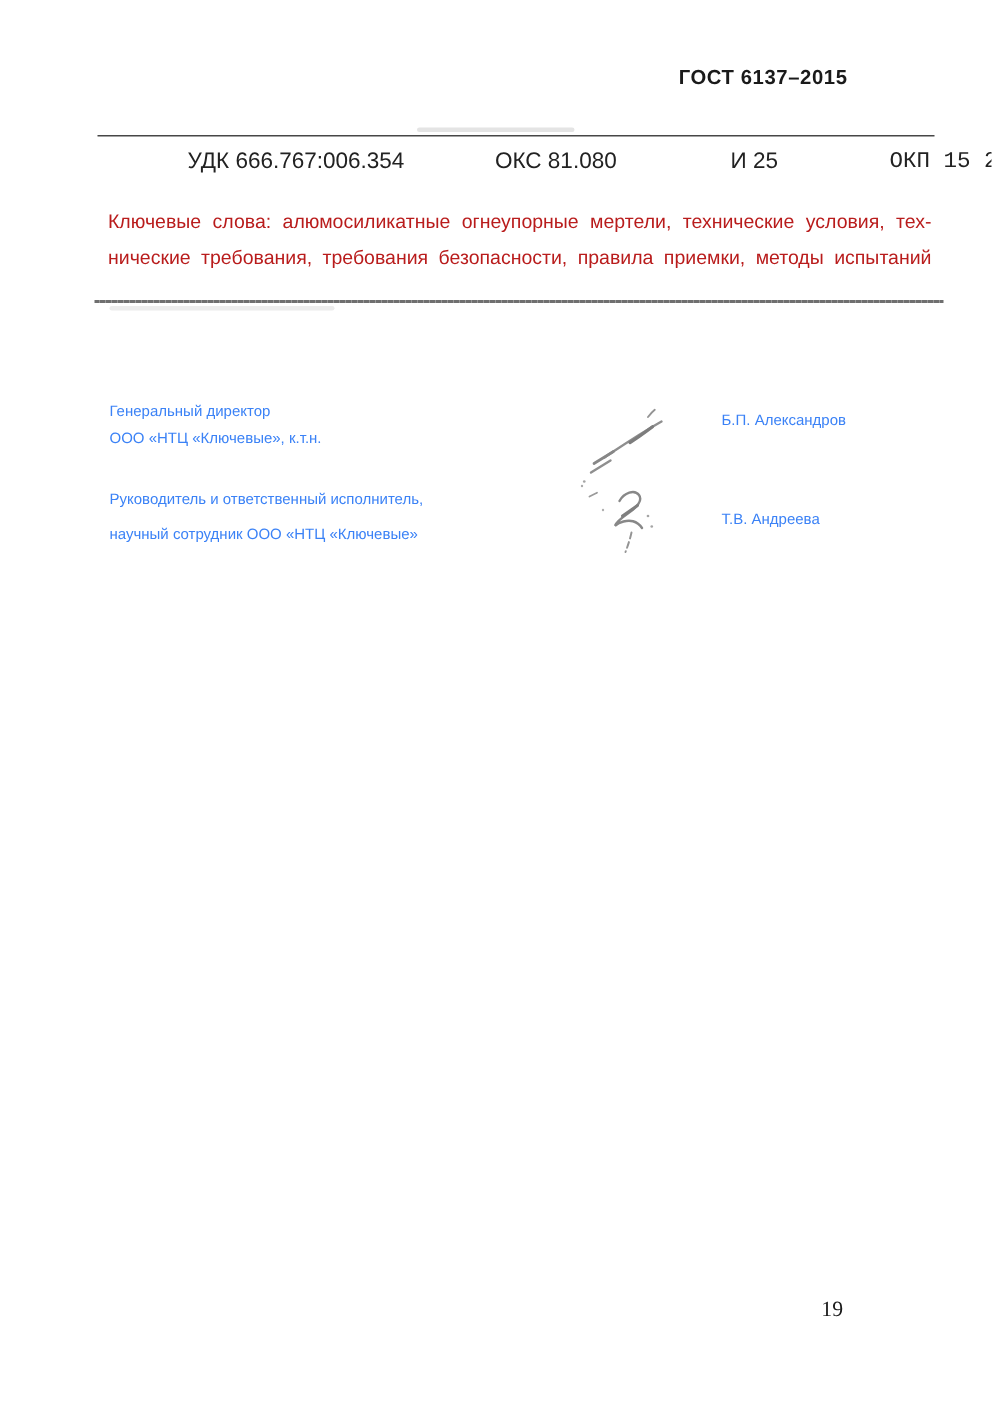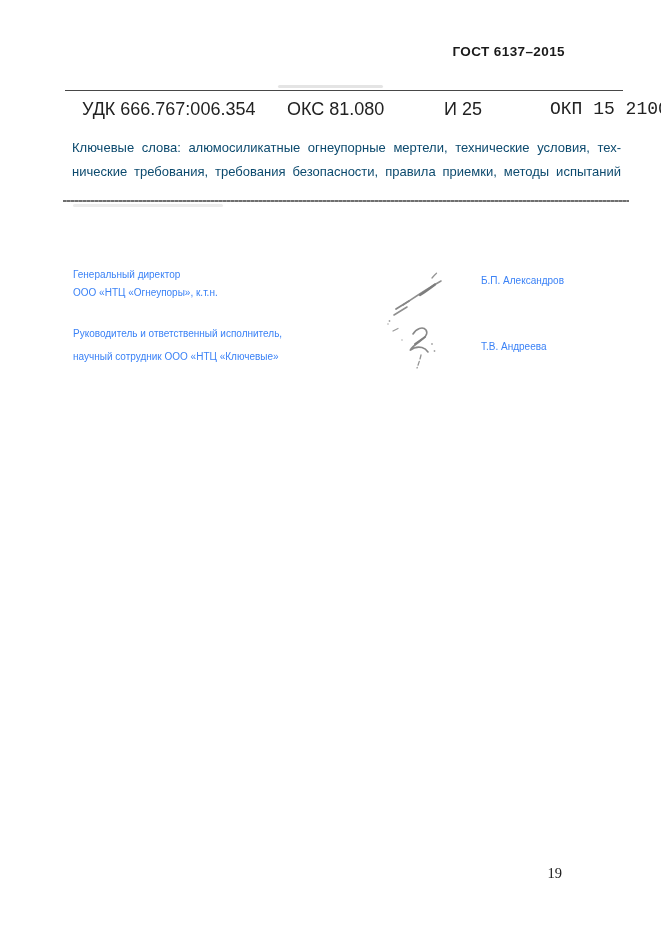--- a/index.html
+++ b/index.html
@@ -30,32 +30,33 @@
   .rule-bottom {
     position: absolute; left: 63px; top: 200px;
     width: 566px; height: 2px;
     background: repeating-linear-gradient(90deg, #6f6f6f 0 3px, #989898 3px 4px);
   }
   .smudge { position: absolute; background: #e4e4e4; border-radius: 2px; }
   .smudge-a { left: 278px; top: 85px; width: 105px; height: 3px; }
   .smudge-b { left: 73px; top: 204px; width: 150px; height: 3px; background:#ececec; }
   .codes-row span {
     position: absolute; top: 99px;
-    font-size: 18px; color: #222;
+    font-size: 15px; color: #222;
     white-space: nowrap;
+    margin-left: 43px;
   }
   .code-udk { left: 82px; }
   .code-oks { left: 287px; }
   .code-i   { left: 444px; }
   .code-okp { left: 550px; font-family: Liberation Mono, monospace; }
   .keywords {
     position: absolute; left: 72px; top: 136px;
     width: 549px;
     font-size: 13px; line-height: 24px;
-    color: #0c4a6e;
+    color: #b91c1c;
   }
   .keywords .kw-line {
     text-align: justify;
     text-align-last: justify;
     white-space: normal;
   }
   .sig-text {
     position: absolute;
     font-size: 10px; color: #3b82f6;
     white-space: nowrap;
@@ -95,21 +96,21 @@
   <div class="keywords">
     <div class="kw-line">Ключевые слова: алюмосиликатные огнеупорные мертели, технические условия, тех-</div>
     <div class="kw-line">нические требования, требования безопасности, правила приемки, методы испытаний</div>
   </div>
 
   <div class="rule-bottom"></div>
   <div class="smudge smudge-b"></div>
 
   <div>
     <div class="sig-text sig1-l1">Генеральный директор</div>
-    <div class="sig-text sig1-l2">ООО «НТЦ «Огнеупоры», к.т.н.</div>
+    <div class="sig-text sig1-l2">ООО «НТЦ «Ключевые», к.т.н.</div>
     <svg class="sig-svg sig-svg-1" width="60" height="58" viewBox="0 0 60 58" fill="none">
       <path d="M47 13 C49 10.5, 50.5 9, 51.5 8.2" stroke="#949494" stroke-width="1.3" stroke-linecap="round"></path>
       <path d="M18 40 C27 34, 40 25, 56 16" stroke="#8f8f8f" stroke-width="1.6" stroke-linecap="round"></path>
       <path d="M35 30 C40 27, 46 22.5, 50 19.5" stroke="#7d7d7d" stroke-width="2.2" stroke-linecap="round"></path>
       <path d="M11 44 L24 36" stroke="#878787" stroke-width="1.8" stroke-linecap="round"></path>
       <path d="M9 50 L22 42" stroke="#8f8f8f" stroke-width="1.6" stroke-linecap="round"></path>
       <circle cx="4.5" cy="56" r="0.9" fill="#a5a5a5"></circle>
     </svg>
     <div class="sig-text sig1-name">Б.П. Александров</div>
   </div>

